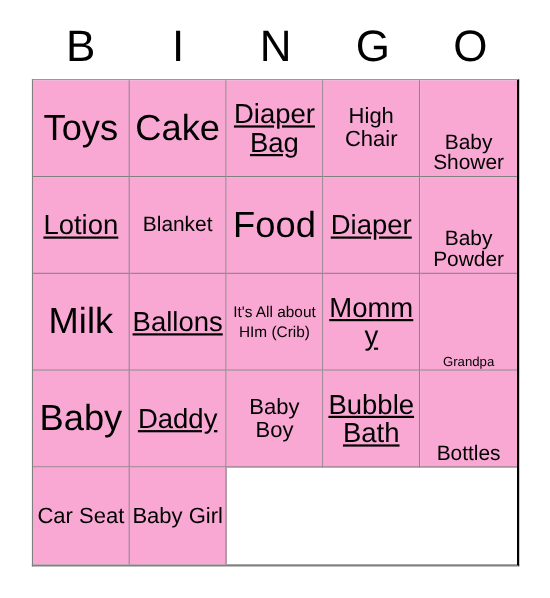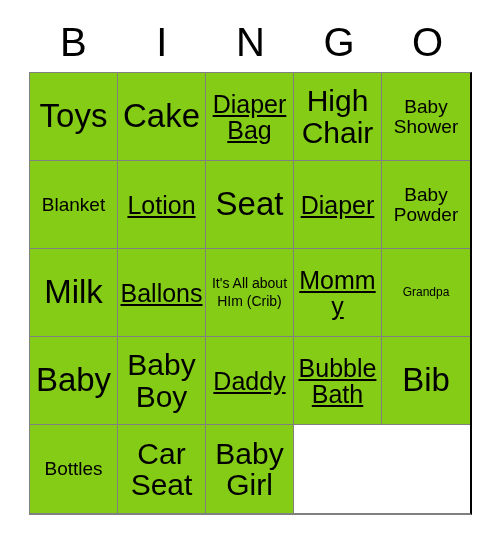--- a/index.html
+++ b/index.html
@@ -65,36 +65,36 @@
   .cell {
     border-right: 1px solid #808080;
     border-bottom: 1px solid #808080;
     box-sizing: border-box;
     display: flex;
     align-items: center;
     justify-content: center;
     text-align: center;
     padding: 1px 2px;
     overflow: hidden;
-    background: #84cc16;
+    background: #f9a8d4;
   }
-  .cell:nth-child(5n) { border-right: none; }
+  .cell:nth-child(5n) { border-right: none; align-items: flex-end; }
   .cell:nth-child(n+21) { border-bottom: none; }
 
   .cell-text {
     display: block;
     width: 100%;
     line-height: 1.04;
     word-break: break-word;
     color: #000000;
   }
 
   
   .fs-xl   { font-size: 33px; }
-  .fs-lg   { font-size: 30px; }
+  .fs-lg   { font-size: 20px; }
   .fs-md   { font-size: 25px; text-decoration: underline; }
   .fs-sm   { font-size: 19px; }
   .fs-xs   { font-size: 12px; }
   .fs-free { font-size: 14px; line-height: 1.25; }
 </style>
 </head>
 <body>
 
 <div id="bingo-card">
 
@@ -118,27 +118,27 @@
         <span class="cell-text fs-md">Diaper Bag</span>
       </div>
     <div class="cell">
         <span class="cell-text fs-lg">High Chair</span>
       </div>
     <div class="cell">
         <span class="cell-text fs-sm">Baby Shower</span>
       </div>
 
     <div class="cell">
+        <span class="cell-text fs-md">Lotion</span>
+      </div>
+    <div class="cell">
         <span class="cell-text fs-sm">Blanket</span>
       </div>
     <div class="cell">
-        <span class="cell-text fs-md">Lotion</span>
-      </div>
-    <div class="cell">
-        <span class="cell-text fs-xl">Seat</span>
+        <span class="cell-text fs-xl">Food</span>
       </div>
     <div class="cell">
         <span class="cell-text fs-md">Diaper</span>
       </div>
     <div class="cell">
         <span class="cell-text fs-sm">Baby Powder</span>
       </div>
 
     <div class="cell">
         <span class="cell-text fs-xl">Milk</span>
@@ -153,32 +153,29 @@
         <span class="cell-text fs-md">Mommy</span>
       </div>
 
     <div class="cell">
         <span class="cell-text fs-xs">Grandpa</span>
       </div>
     <div class="cell">
         <span class="cell-text fs-xl">Baby</span>
       </div>
     <div class="cell">
-        <span class="cell-text fs-lg">Baby Boy</span>
+        <span class="cell-text fs-md">Daddy</span>
       </div>
     <div class="cell">
-        <span class="cell-text fs-md">Daddy</span>
+        <span class="cell-text fs-lg">Baby Boy</span>
       </div>
     <div class="cell">
         <span class="cell-text fs-md">Bubble Bath</span>
       </div>
 
-    <div class="cell">
-        <span class="cell-text fs-xl">Bib</span>
-      </div>
     <div class="cell">
         <span class="cell-text fs-sm">Bottles</span>
       </div>
     <div class="cell">
         <span class="cell-text fs-lg">Car Seat</span>
       </div>
     <div class="cell">
         <span class="cell-text fs-lg">Baby Girl</span>
       </div>
   </div>

